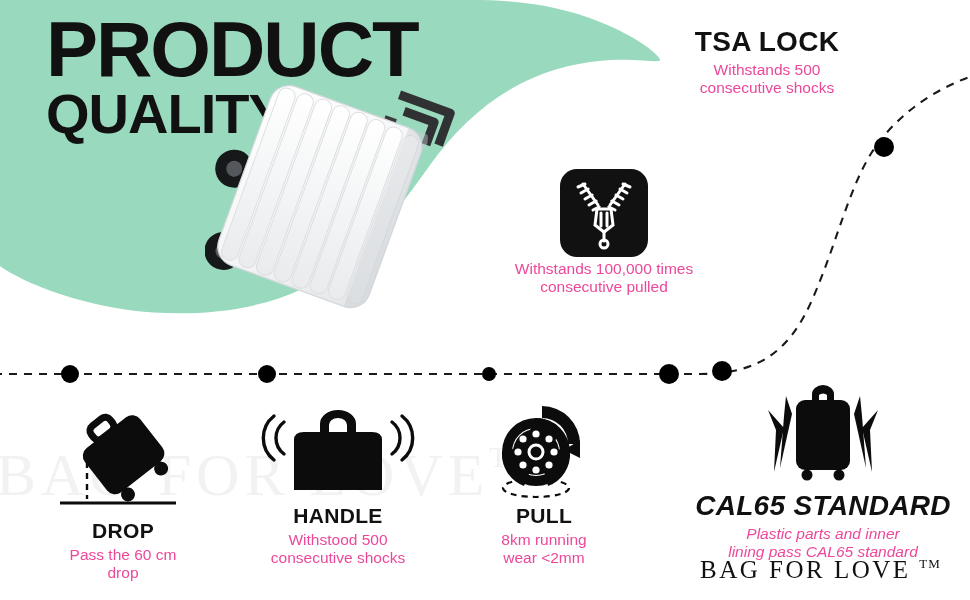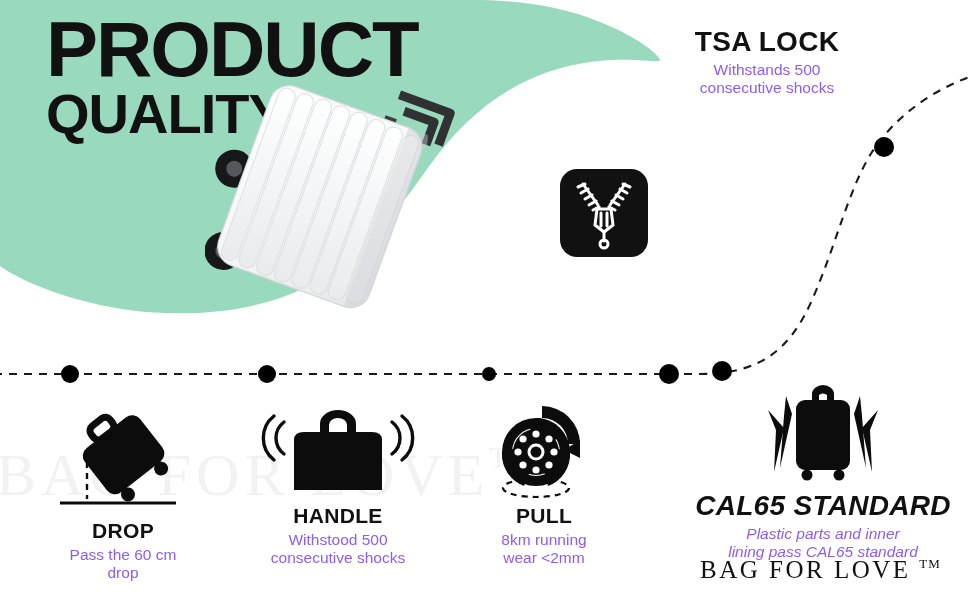--- a/index.html
+++ b/index.html
@@ -49,21 +49,21 @@
   .feature .ficon{
     display:flex;align-items:flex-end;justify-content:center;
     margin:0 auto;
   }
   .feature .ftitle{
     font-size:20px;font-weight:bold;color:#111111;
     letter-spacing:.3px;white-space:nowrap;
     margin-top:4px;
   }
   .feature .fdesc{
-    font-size:15.5px;color:#8b5cf6;line-height:1.18;
+    font-size:15.5px;color:#ec4899;line-height:1.18;
     margin-top:3px;
   }
 
   #f-tsa   {left:636px;top:22px;width:262px;}
   #f-tsa   .ficon{height:98px;}
   #f-zipper{left:470px;top:165px;width:268px;}
   #f-zipper .ficon{height:92px;}
 
   #f-drop  {left:30px;top:410px;width:186px;}
   #f-drop  .ficon{height:105px;}
@@ -205,20 +205,24 @@
 
           <path d="M37,40 L51,40 L53,56 L44,63 L35,56 Z"></path>
           <path d="M41,44 L41,57"></path>
             <path d="M47,44 L47,57"></path>
 
           <path d="M44,63 L44,72"></path>
           <circle cx="44" cy="75" r="4"></circle>
         </g>
       </svg>
     </div>
+    <div class="fdesc">
+      <div>Withstands 100,000 times</div>
+      <div>consecutive pulled</div>
+    </div>
   </div>
 
   <div class="feature" id="f-drop">
     <div class="ficon">
       <svg width="150" height="104" viewBox="0 0 150 104">
         <g transform="rotate(-38 72 44)" fill="#0c0c0c">
           <rect x="40" y="18" width="70" height="56" rx="10"></rect>
           <rect x="62" y="4" width="24" height="16" rx="6" fill="none" stroke="#0c0c0c" stroke-width="7"></rect>
           <circle cx="54" cy="80" r="7"></circle>
           <circle cx="96" cy="80" r="7"></circle>

